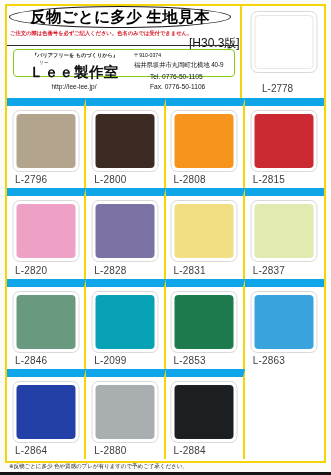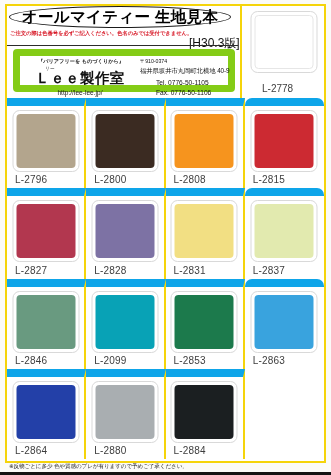--- a/index.html
+++ b/index.html
@@ -95,22 +95,22 @@
     height: 0;
     border-top: 1px solid #2b2b2b;
   }
 
   
   .company {
     position: absolute;
     left: 6px;
     top: 43px;
     width: 222px;
-    height: 43px;
-    border: 7px solid #84cc16;
+    height: 28px;
+    border: 1px solid #84cc16;
     border-radius: 4px;
     box-sizing: border-box;
     background: #ffffff;
   }
   .brandbox {
     position: absolute;
     left: 4px;
     top: 2px;
     width: 112px;
     height: 41px;
@@ -198,21 +198,21 @@
     grid-template-columns: repeat(4, 1fr);
     grid-template-rows: repeat(4, 1fr);
     box-sizing: border-box;
   }
   .cell {
     position: relative;
     border-top: 8px solid #0ea5e9;
     border-right: 2px solid #f5d40a;
     box-sizing: border-box;
   }
-  .cell:nth-child(4n) { border-right: none; border-radius: 7px; }
+  .cell:nth-child(4n) { border-right: none; }
 
   .swatch-holder {
     position: absolute;
     left: 50%;
     top: 4px;
     transform: translateX(-50%);
     width: 67px;
     height: 62px;
     border: 1.6px solid #d9d9d9;
     border-radius: 7px;
@@ -285,21 +285,21 @@
 <body>
 
 <div id="page">
 
   <div class="frame"></div>
 
   <div class="header">
 
     <div class="title-wrap">
       <div class="title-oval"></div>
-      <div class="title-text">オールマイティー 生地見本</div>
+      <div class="title-text">反物ごとに多少 生地見本</div>
     </div>
 
     <div class="notice">ご注文の際は色番号を必ずご記入ください。色名のみでは受付できません。</div>
     <div class="edition">[H30.3版]</div>
 
     <div class="hrule"></div>
 
     <div class="company">
 
       <div class="brandbox">
@@ -348,23 +348,23 @@
         <div class="code">L-2808</div>
       </div>
       <div class="cell">
         <div class="swatch-holder">
           <div class="swatch" style="background: rgb(204, 42, 50);"></div>
         </div>
         <div class="code">L-2815</div>
       </div>
       <div class="cell">
         <div class="swatch-holder">
-          <div class="swatch" style="background: rgb(178, 55, 79);"></div>
-        </div>
-        <div class="code">L-2827</div>
+          <div class="swatch" style="background: rgb(239, 161, 197);"></div>
+        </div>
+        <div class="code">L-2820</div>
       </div>
       <div class="cell">
         <div class="swatch-holder">
           <div class="swatch" style="background: rgb(125, 114, 164);"></div>
         </div>
         <div class="code">L-2828</div>
       </div>
       <div class="cell">
         <div class="swatch-holder">
           <div class="swatch" style="background: rgb(242, 223, 131);"></div>

